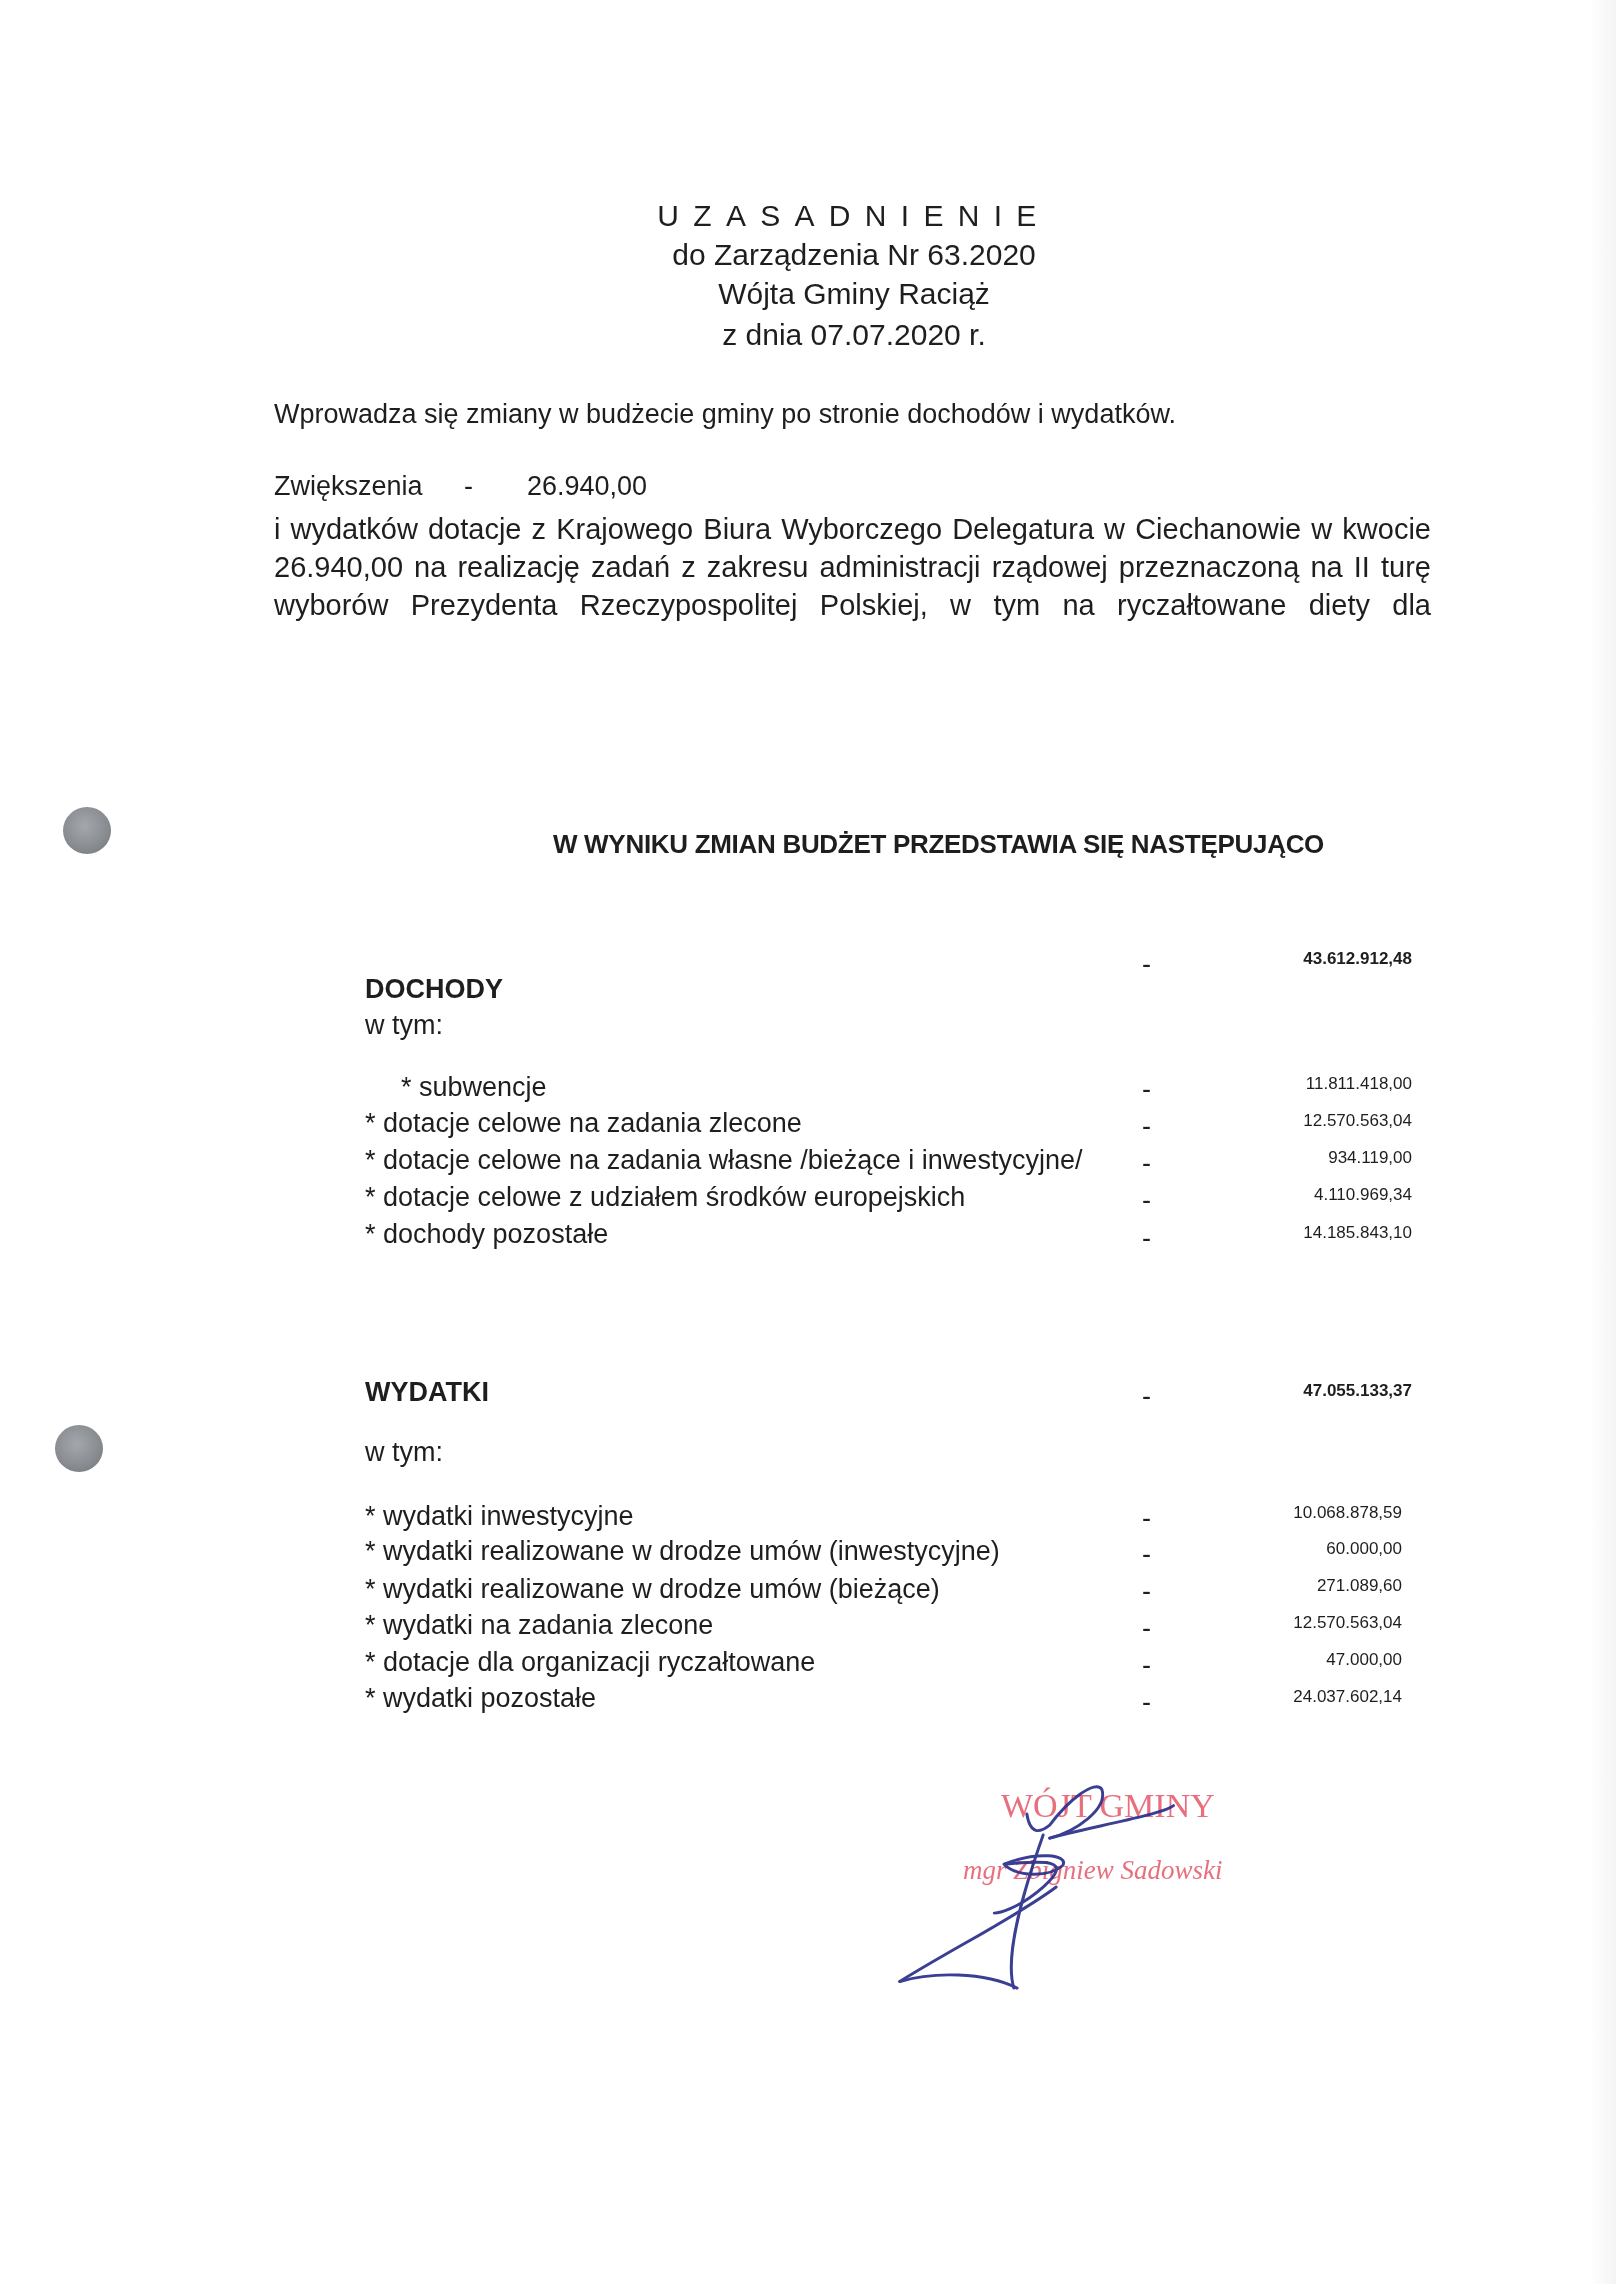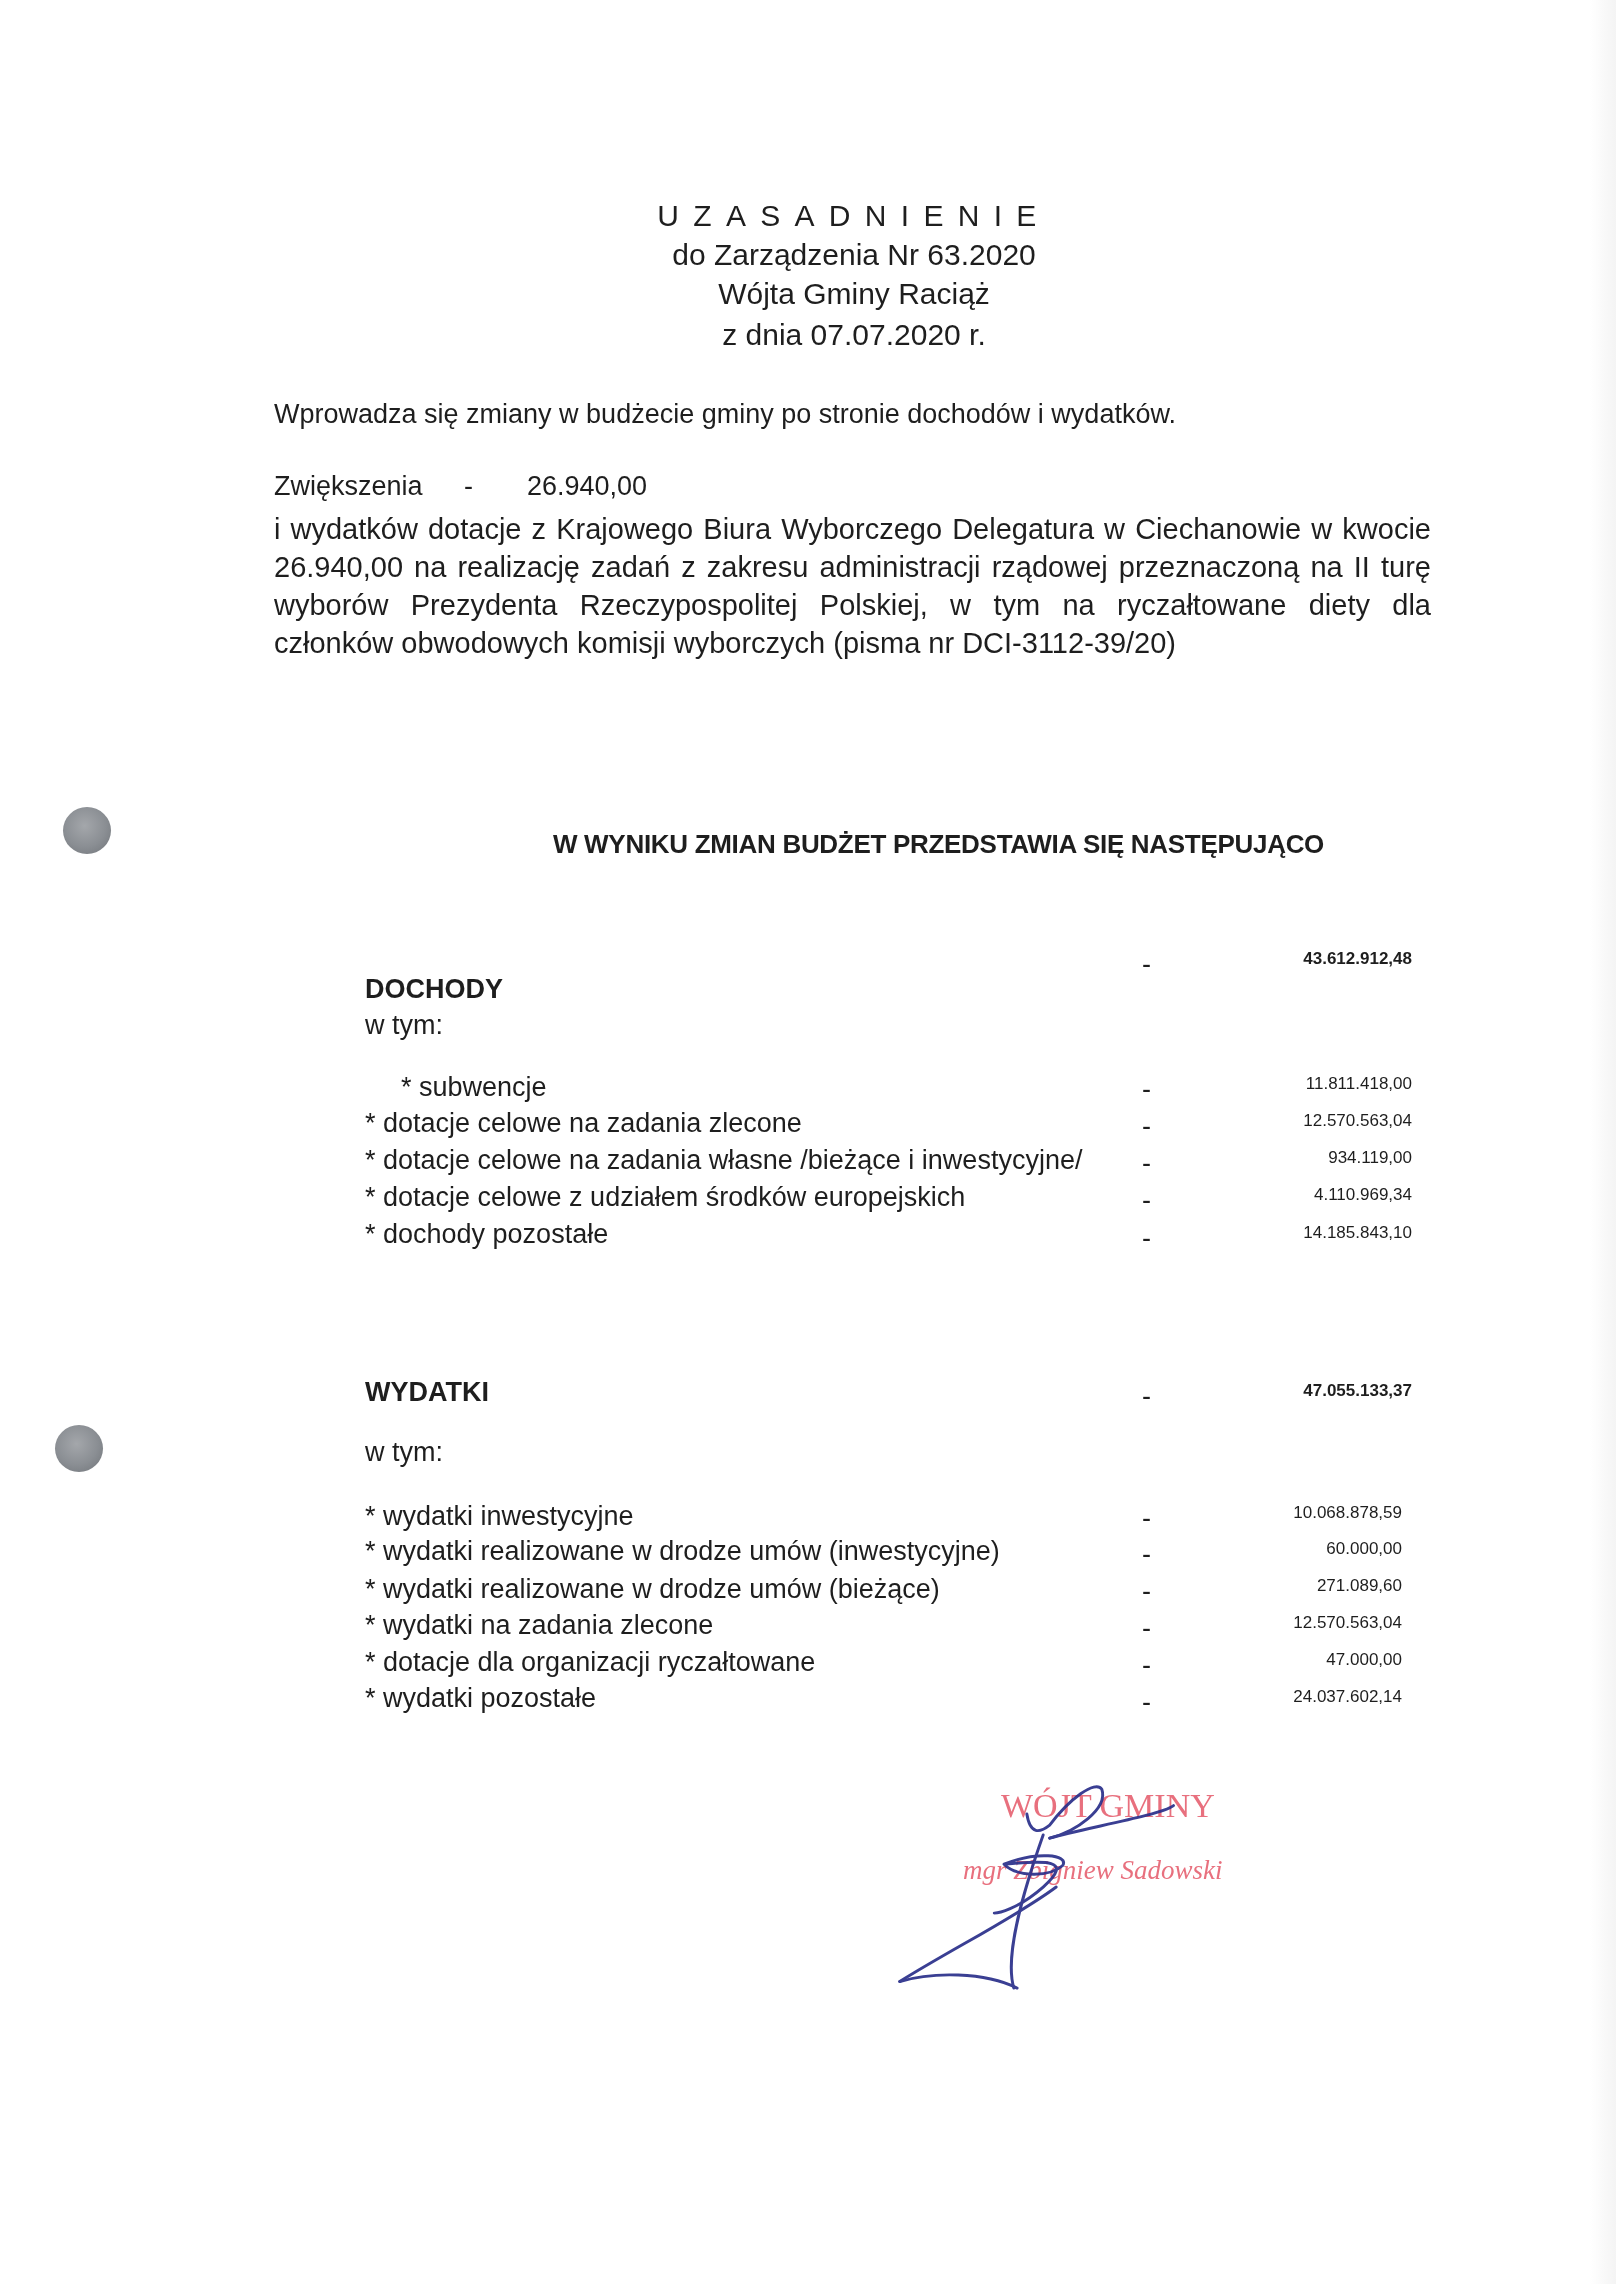--- a/index.html
+++ b/index.html
@@ -43,21 +43,20 @@
 <div class="abs body-text" style="left:274px; top:395px; font-size:27px;">Wprowadza się  zmiany w budżecie gminy po stronie dochodów i wydatków.</div>
 
 <div class="abs body-text" style="left:274px; top:467px; font-size:27px;">Zwiększenia</div>
 <div class="abs body-text" style="left:464px; top:467px; font-size:27px;">-</div>
 <div class="abs body-text" style="left:527px; top:467px; font-size:27px;">26.940,00</div>
 
 <div class="abs para">
   <span class="line">i wydatków dotacje z Krajowego Biura Wyborczego Delegatura w Ciechanowie w kwocie</span>
   <span class="line">26.940,00 na realizację zadań z zakresu administracji rządowej przeznaczoną na II turę</span>
   <span class="line">wyborów Prezydenta Rzeczypospolitej Polskiej, w tym na ryczałtowane diety dla</span>
-  <span class="line last">członków obwodowych komisji wyborczych (pisma nr DCI-3112-39/20)</span>
 </div>
 
 <div class="abs heading" style="top:829px;">W WYNIKU ZMIAN BUDŻET PRZEDSTAWIA SIĘ NASTĘPUJĄCO</div>
 
 <div class="abs lbl bold" style="top:974px;">DOCHODY</div>
 <div class="abs dash" style="top:949px;">-</div>
 <div class="abs amt bold" style="top:949px;">43.612.912,48</div>
 <div class="abs lbl" style="top:1010px;">w tym:</div>
 
 <div>

